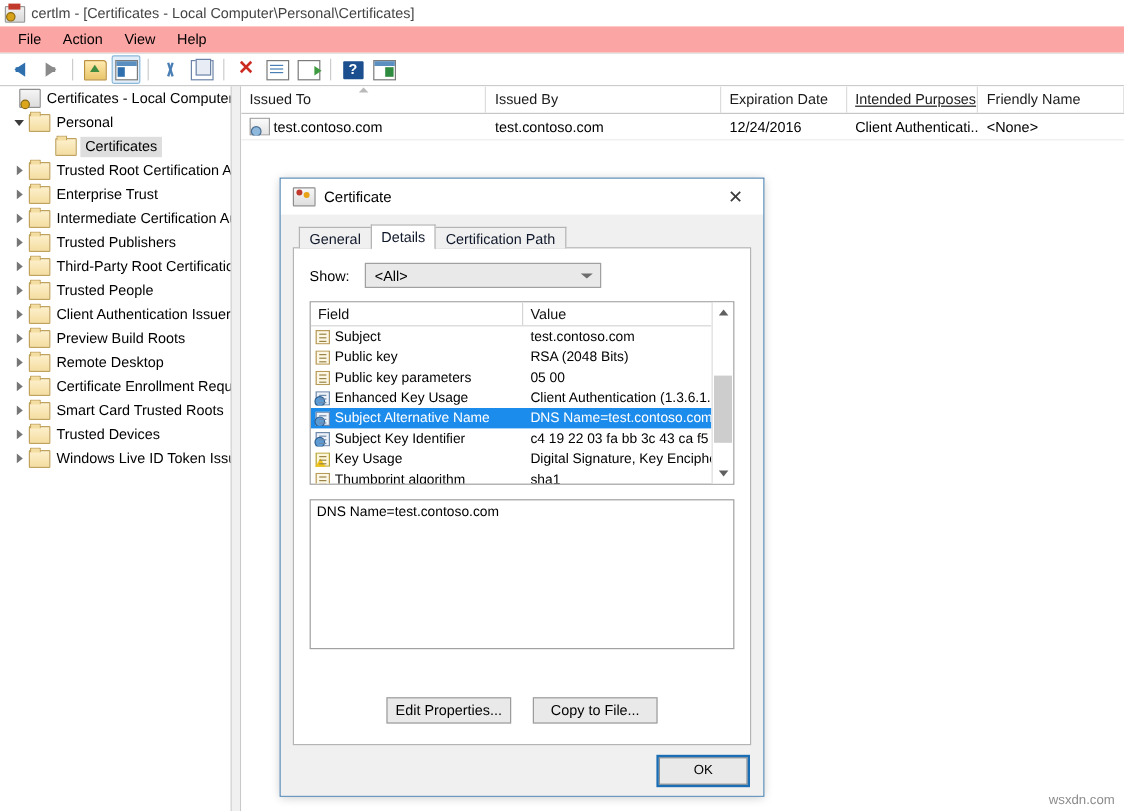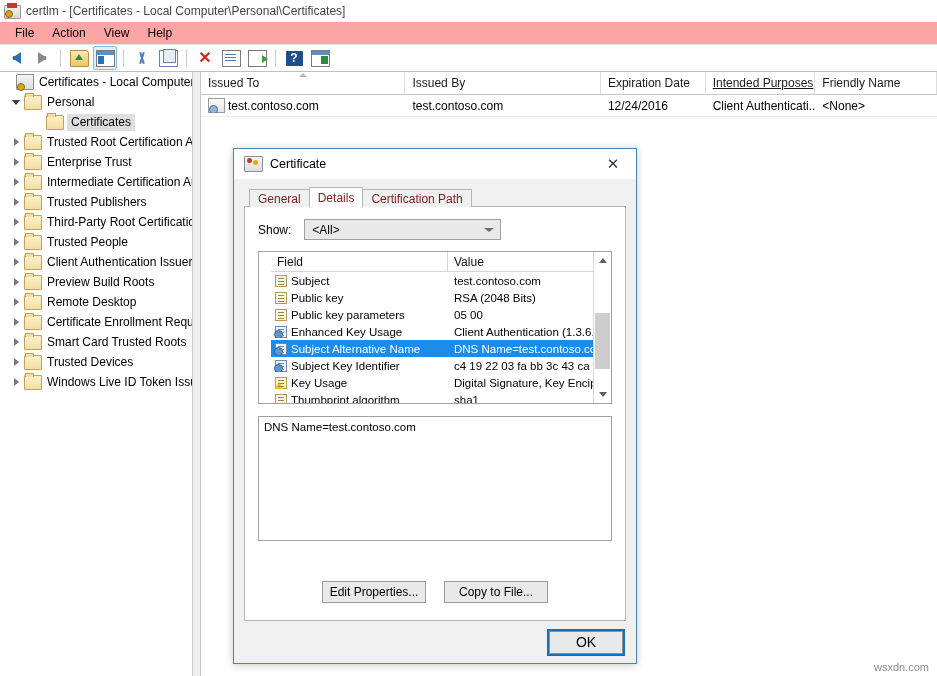--- a/index.html
+++ b/index.html
@@ -475,21 +475,21 @@
   .tab {
     height: 18px;
     line-height: 18px;
     padding: 0 8px;
     font-size: 12px;
     background: #f0f0f0;
     border: 1px solid #b4b4b4;
     border-bottom: none;
     margin-right: -1px;
     box-sizing: border-box;
-    color: #7f1d1d;
+    color: #0f172a;
   }
   .tab.selected {
     background: #ffffff;
     height: 21px;
     line-height: 20px;
     border-bottom: 1px solid #ffffff;
     position: relative;
     z-index: 3;
     margin-bottom: -1px;
   }
@@ -548,21 +548,21 @@
   
   .fieldlist {
     height: 153px;
     border: 1px solid #a0a0a0;
     background: #ffffff;
     display: flex;
     flex: none;
     box-sizing: border-box;
     overflow: hidden;
   }
-  .fl-main { flex: 1; overflow: hidden; margin-left: 12px; }
+  .fl-main { flex: 1; overflow: hidden; }
   .fl-head {
     height: 19px;
     display: flex;
     border-bottom: 1px solid #d5d5d5;
     background: #ffffff;
   }
   .fl-head-cell {
     font-size: 12px;
     padding-left: 6px;
     display: flex;
@@ -718,21 +718,21 @@
     background: #f0f0f0;
     flex: none;
   }
   .btn-ok {
     width: 74px;
     height: 23px;
     background: #e9e9e9;
     border: 1px solid #8f8f8f;
     outline: 2px solid #1c6eb4;
     outline-offset: 0px;
-    font-size: 14px;
+    font-size: 11px;
     display: flex;
     align-items: center;
     justify-content: center;
     box-sizing: border-box;
     margin-right: 3px;
   }
 
   .watermark {
     position: absolute;
     right: 8px;

